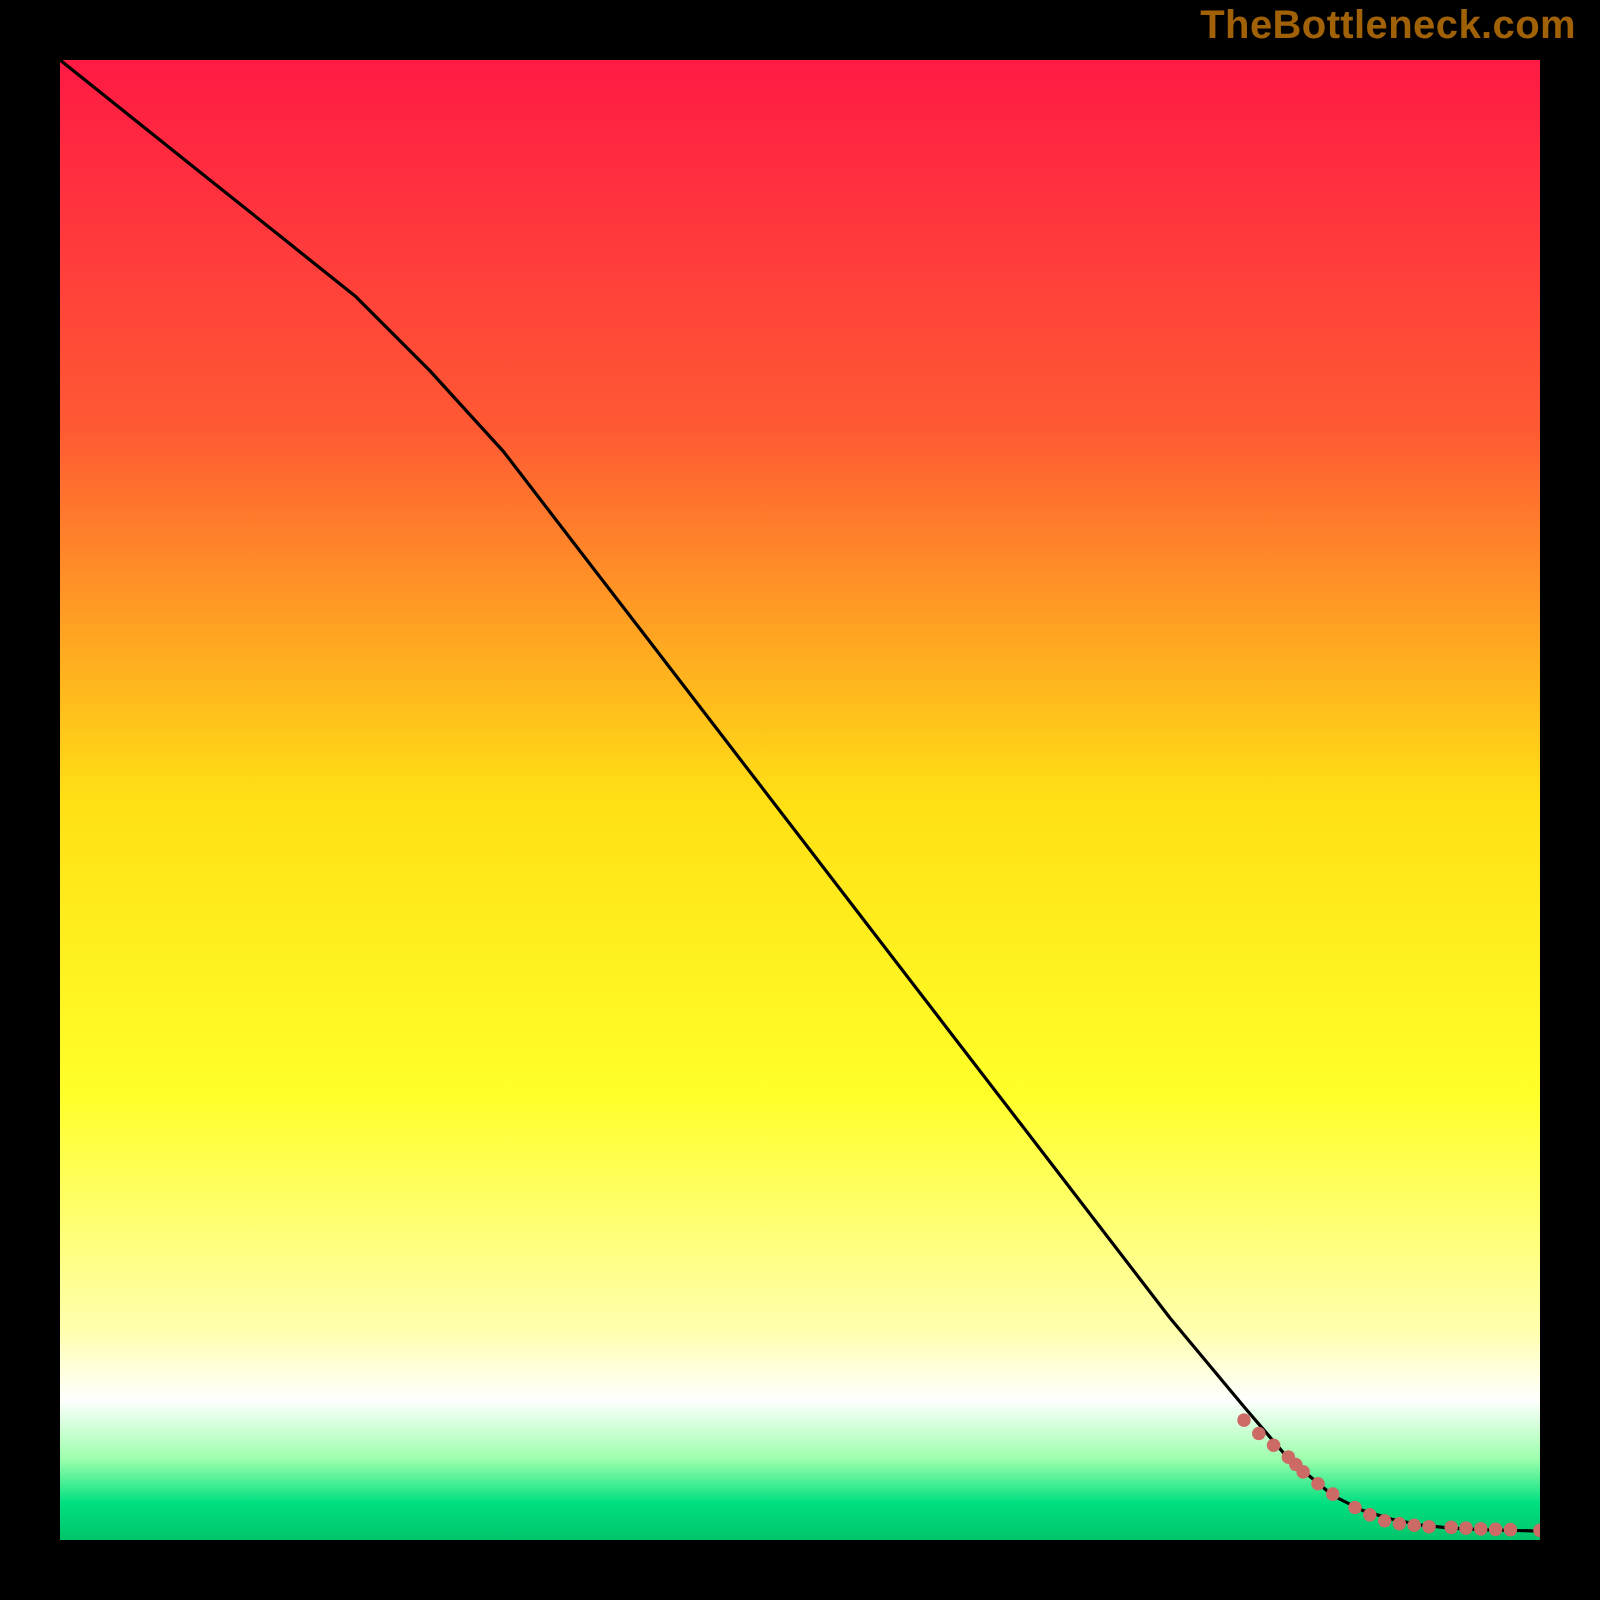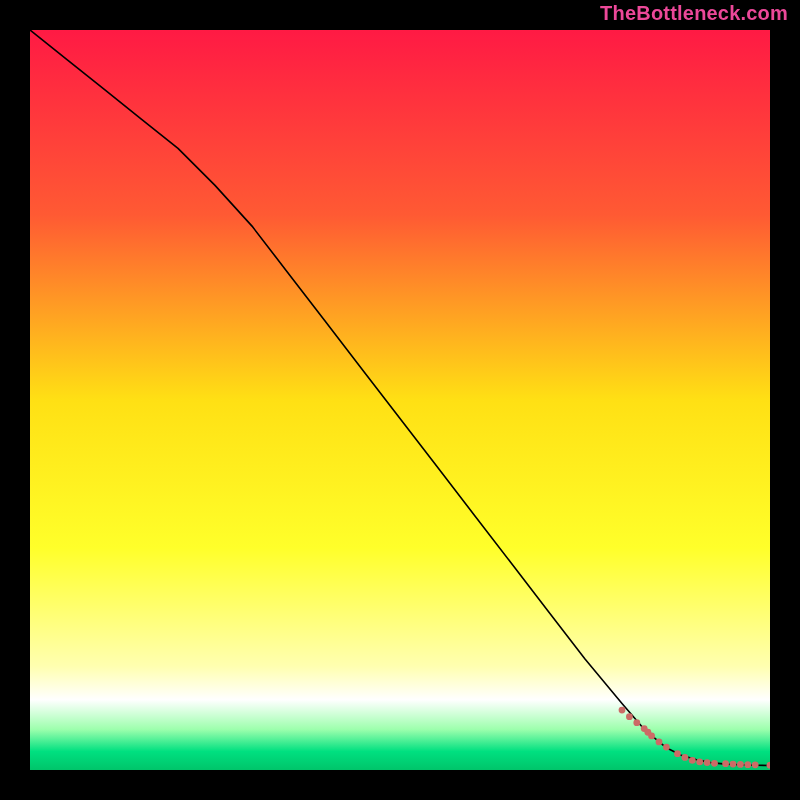--- a/index.html
+++ b/index.html
@@ -10,21 +10,21 @@
     height: 800px;
     background: #000;
   }
   .attribution {
     position: absolute;
     top: 2px;
     right: 12px;
     font-family: Arial, Helvetica, sans-serif;
     font-size: 20px;
     font-weight: 600;
-    color: #ec4899;
+    color: #a16207;
     letter-spacing: 0.2px;
   }
   .plot {
     position: absolute;
     left: 30px;
     top: 30px;
     width: 740px;
     height: 740px;
   }
   .plot svg { display: block; }

